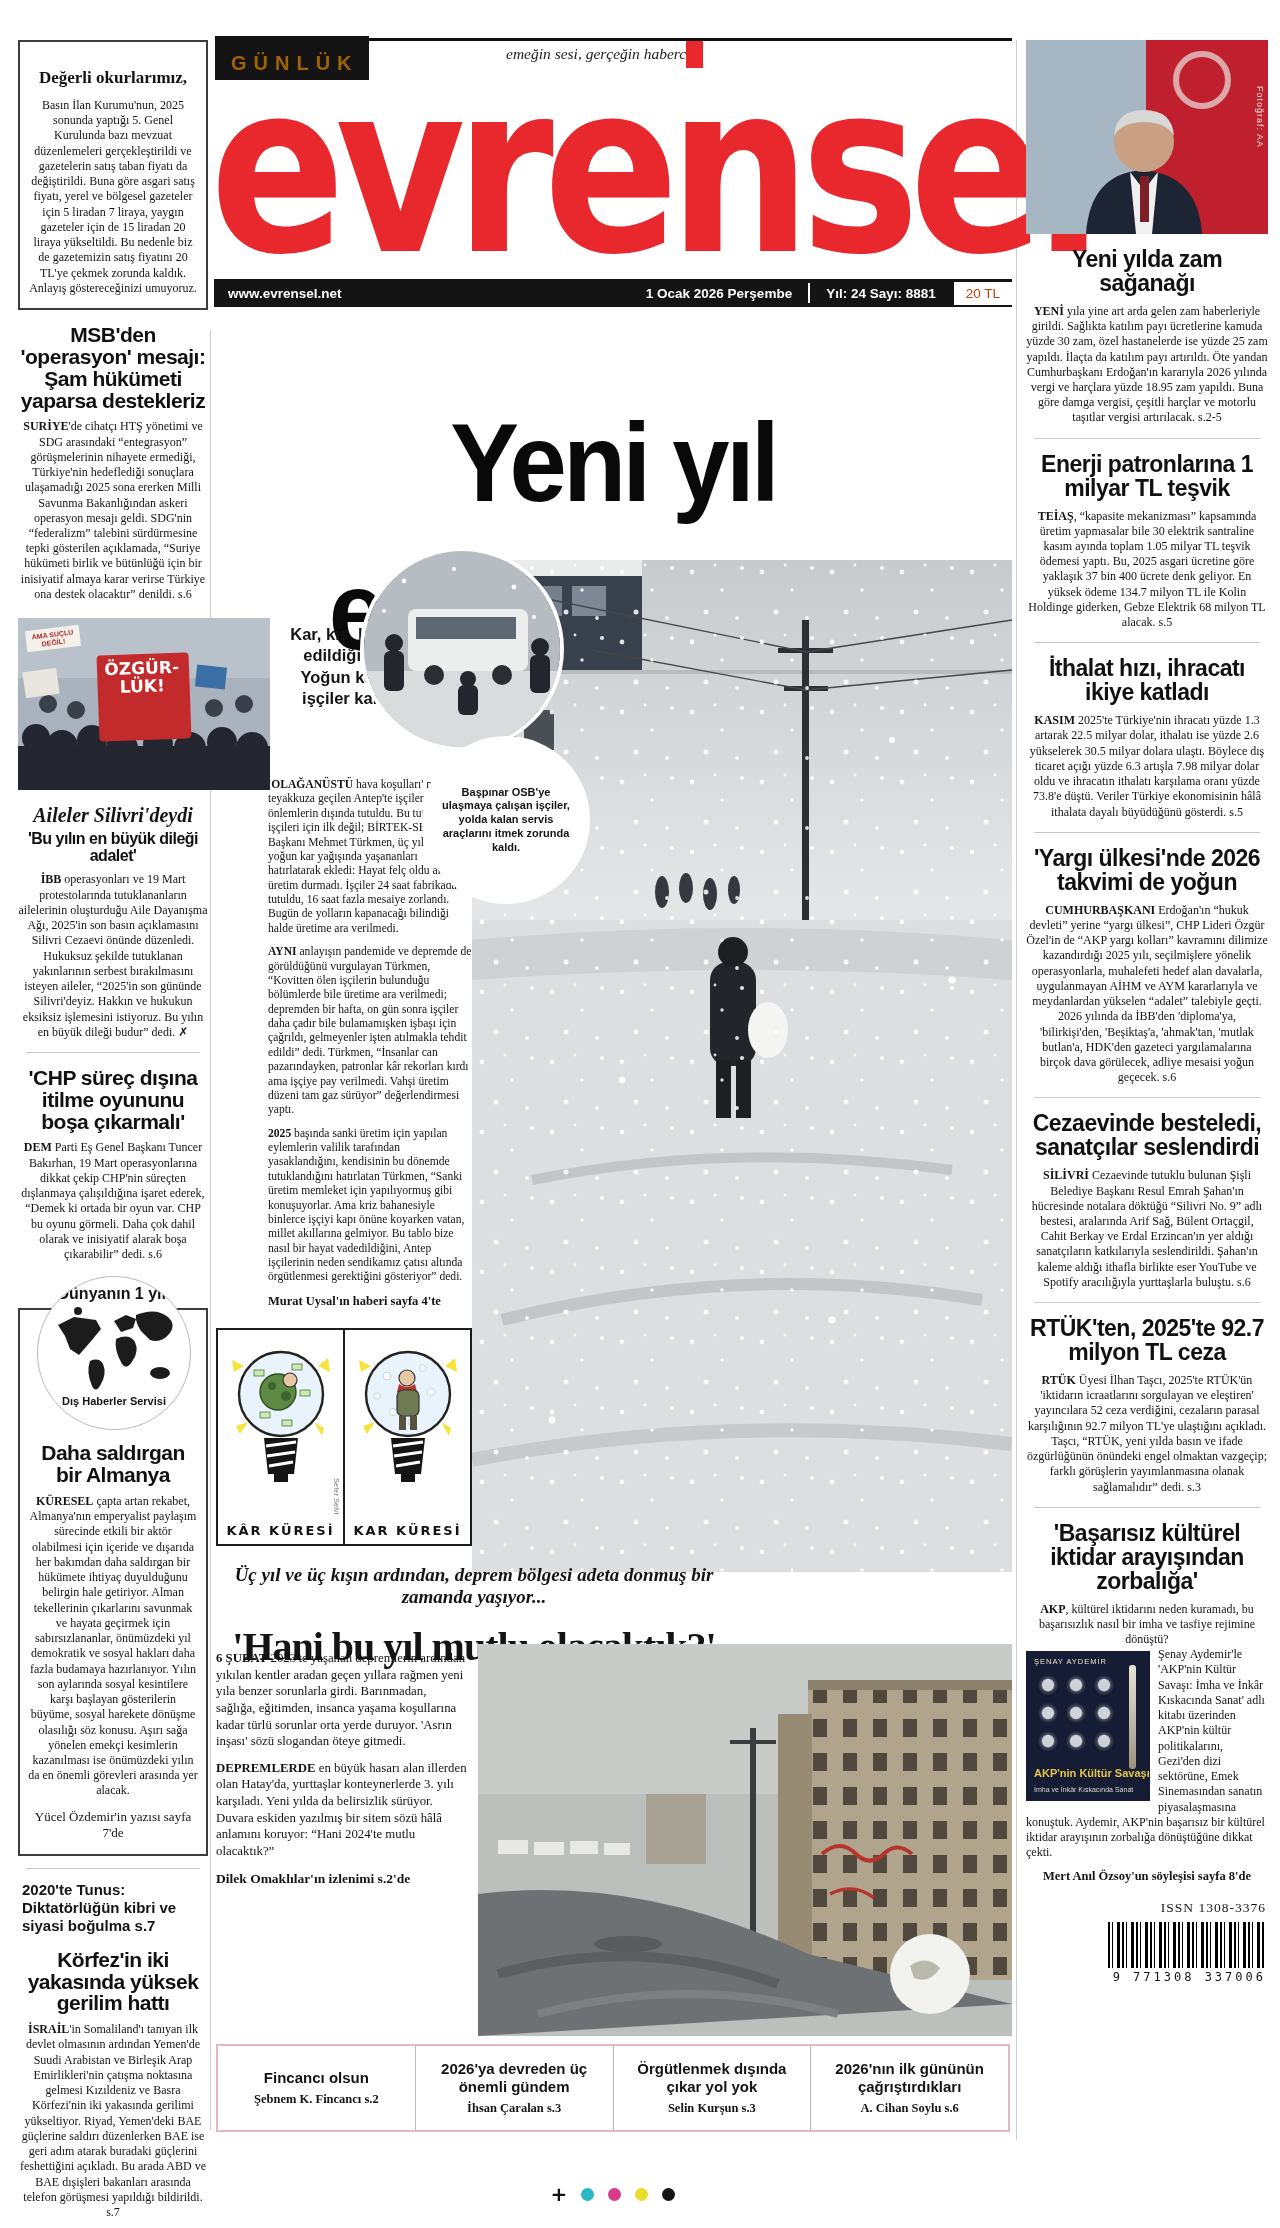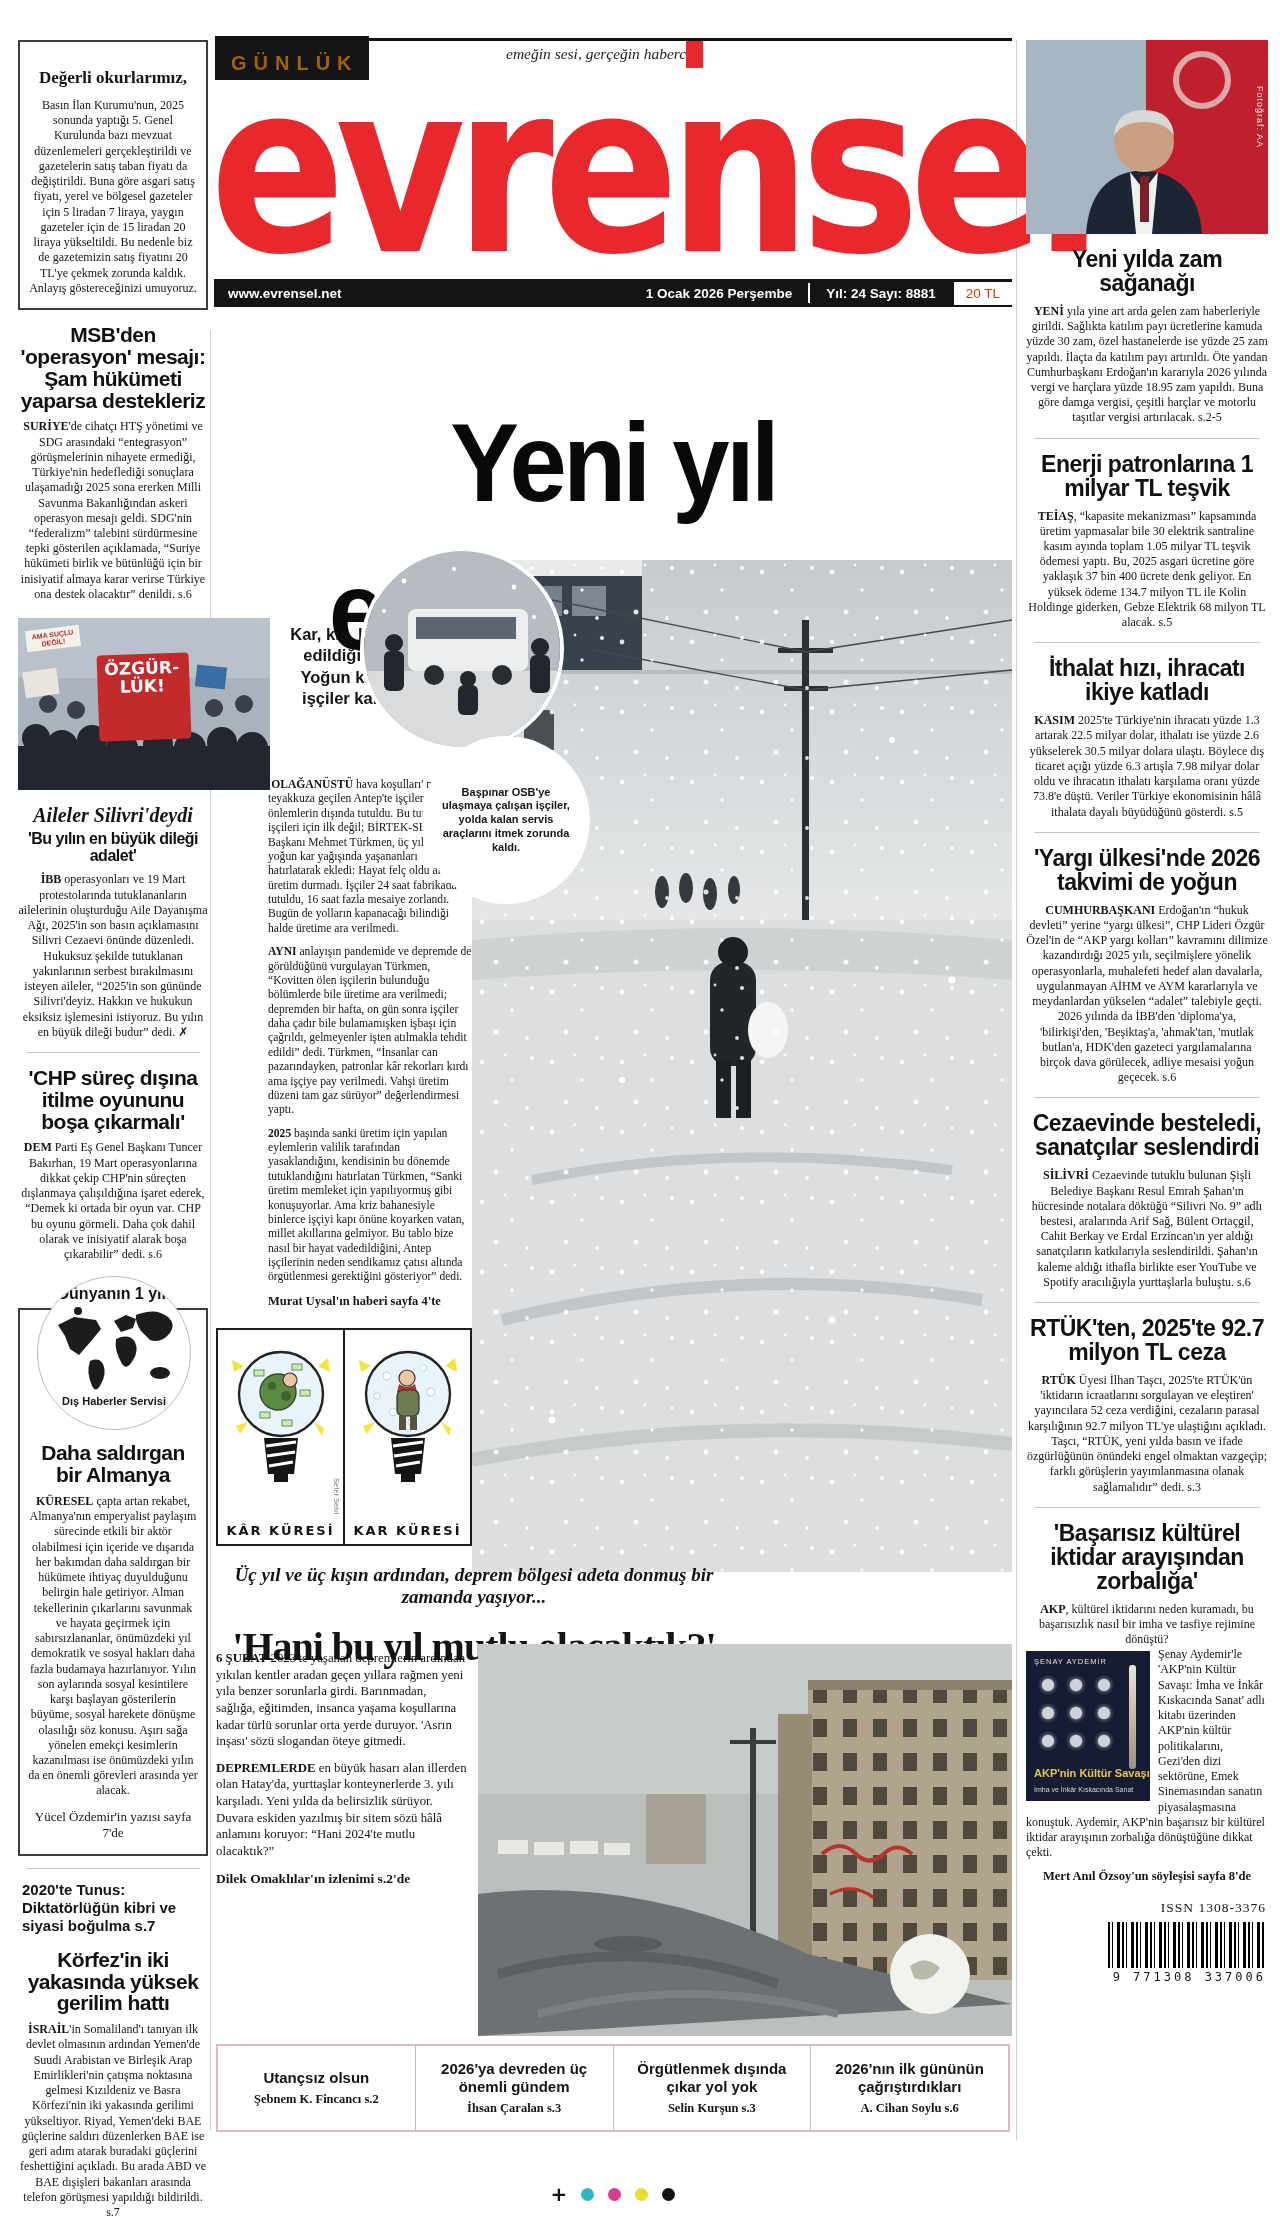--- a/index.html
+++ b/index.html
@@ -468,21 +468,21 @@
         <path d="M20,330 q140,-40 280,10" stroke="#5c5f61" stroke-width="10" fill="none"></path>
         <path d="M60,370 q150,-40 300,0" stroke="#7d8082" stroke-width="8" fill="none"></path>
         <ellipse cx="150" cy="300" rx="34" ry="8" fill="#595c5e"></ellipse>
         <circle cx="452" cy="330" r="40" fill="#f2f2ee"></circle>
         <path d="M432,322 q16,-12 30,2 q-10,16 -26,10 z" fill="#b9b9ad"></path>
       </svg>
     </div>
 
     <div class="teasers">
       <div class="tcell">
-        <div class="ttitle">Utançsız olsun</div>
+        <div class="ttitle">Fincancı olsun</div>
         <div class="tby">Şebnem K. Fincancı s.2</div>
       </div>
       <div class="tcell">
         <div class="ttitle">2026'ya devreden üç önemli gündem</div>
         <div class="tby">İhsan Çaralan s.3</div>
       </div>
       <div class="tcell">
         <div class="ttitle">Örgütlenmek dışında çıkar yol yok</div>
         <div class="tby">Selin Kurşun s.3</div>
       </div>

